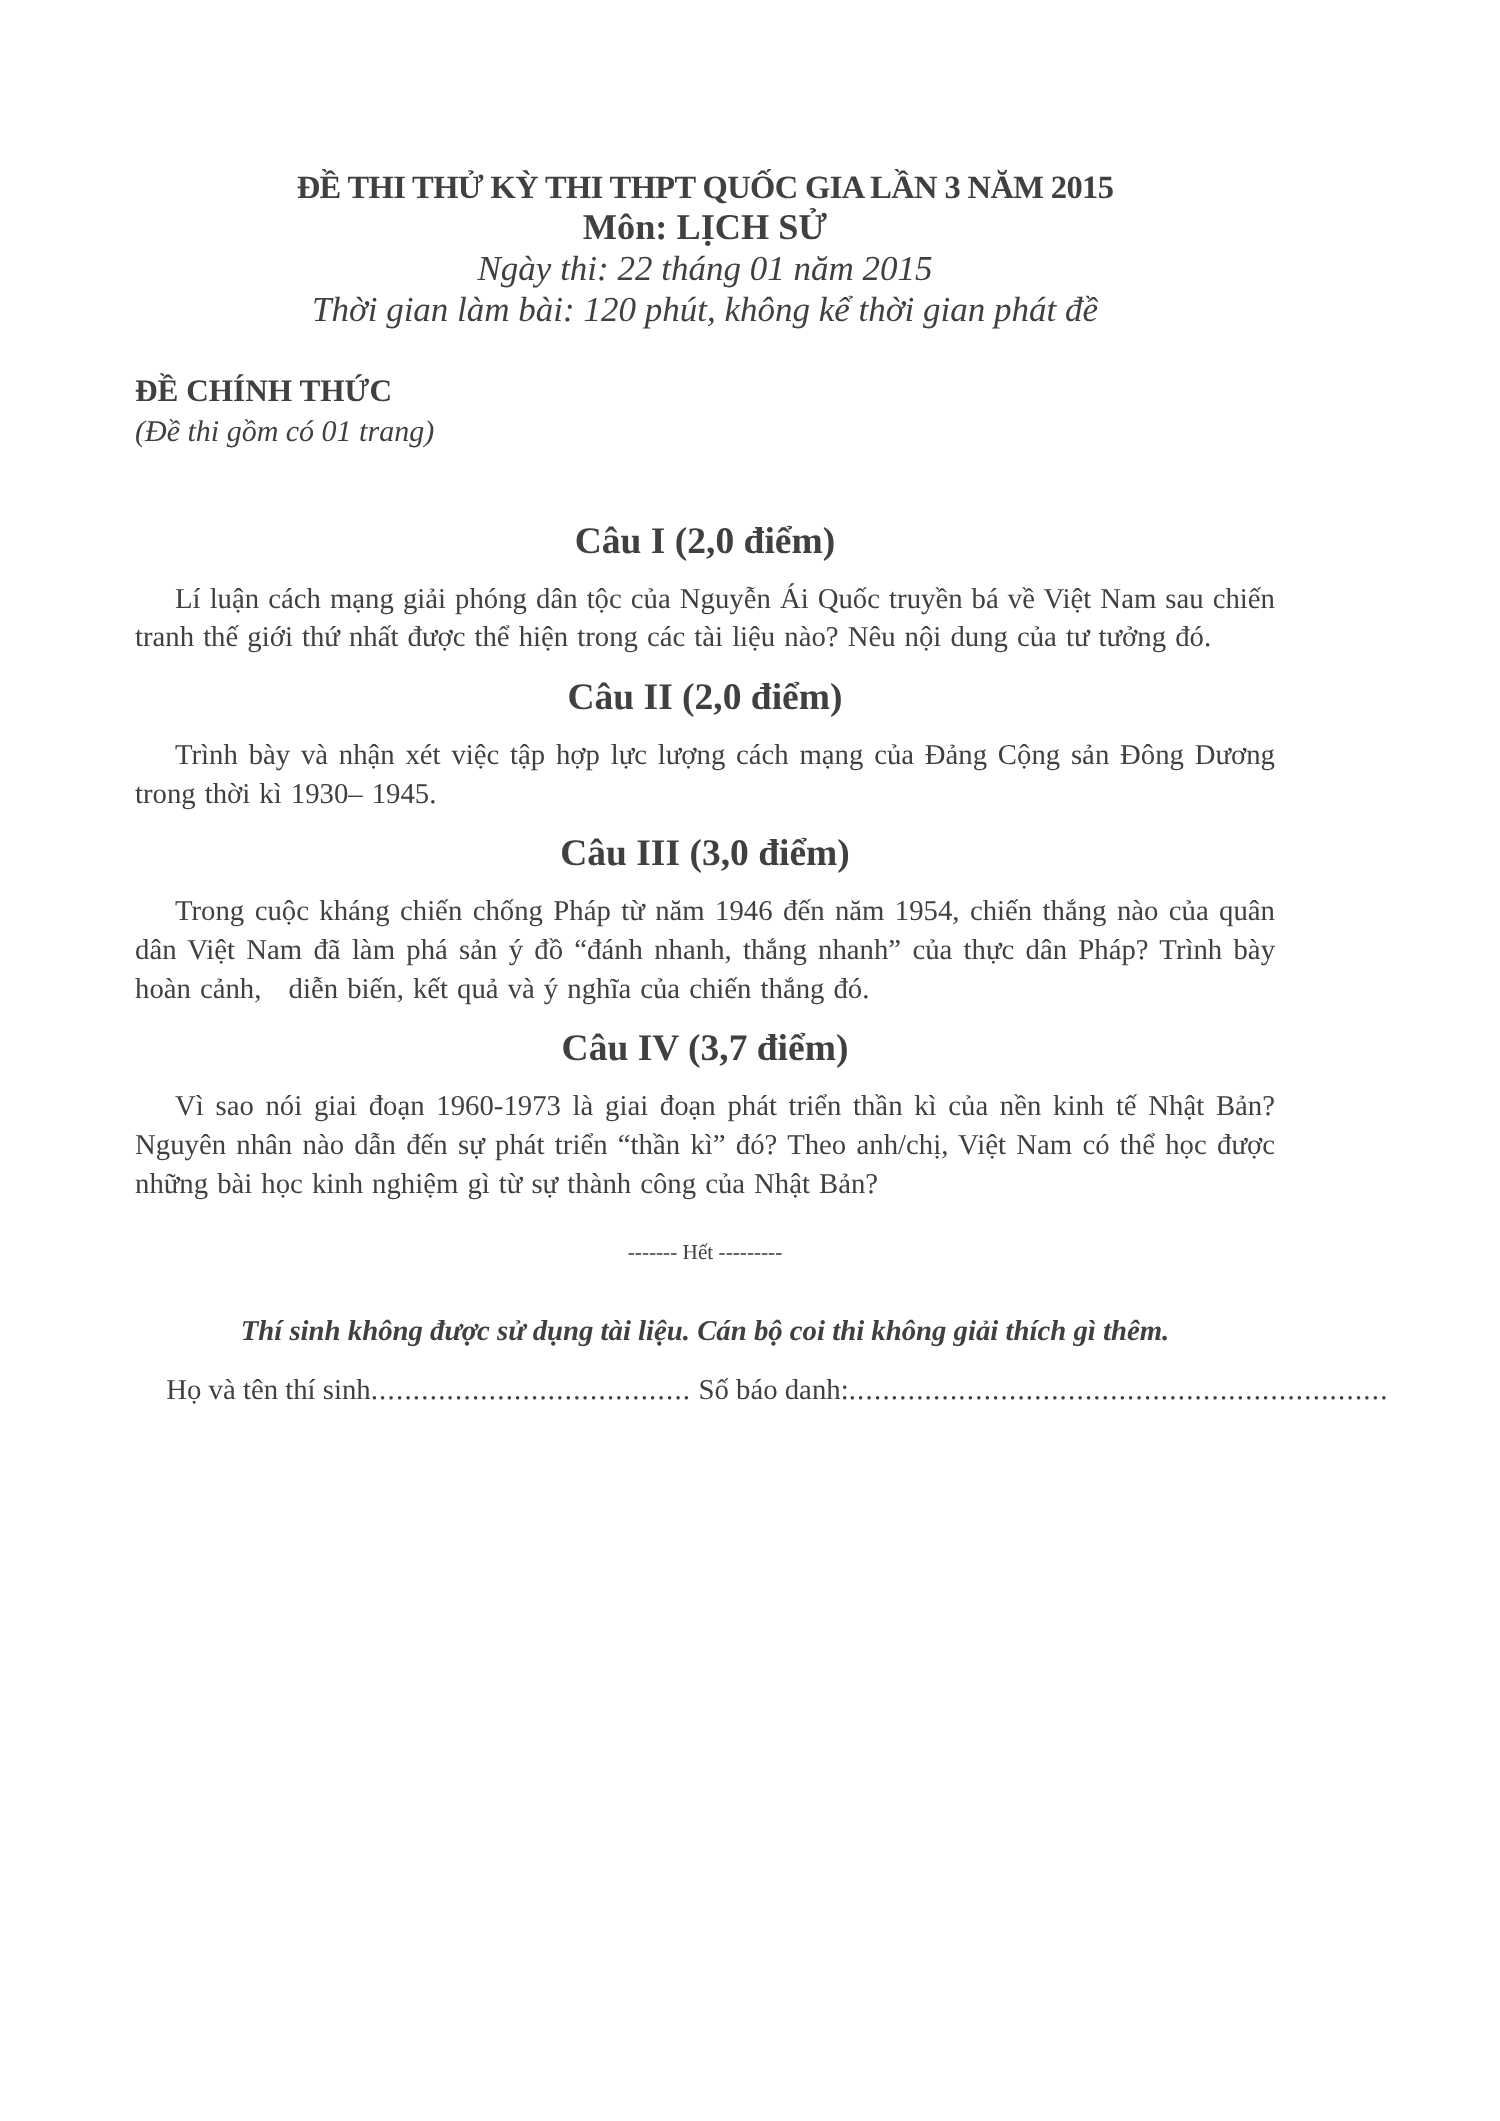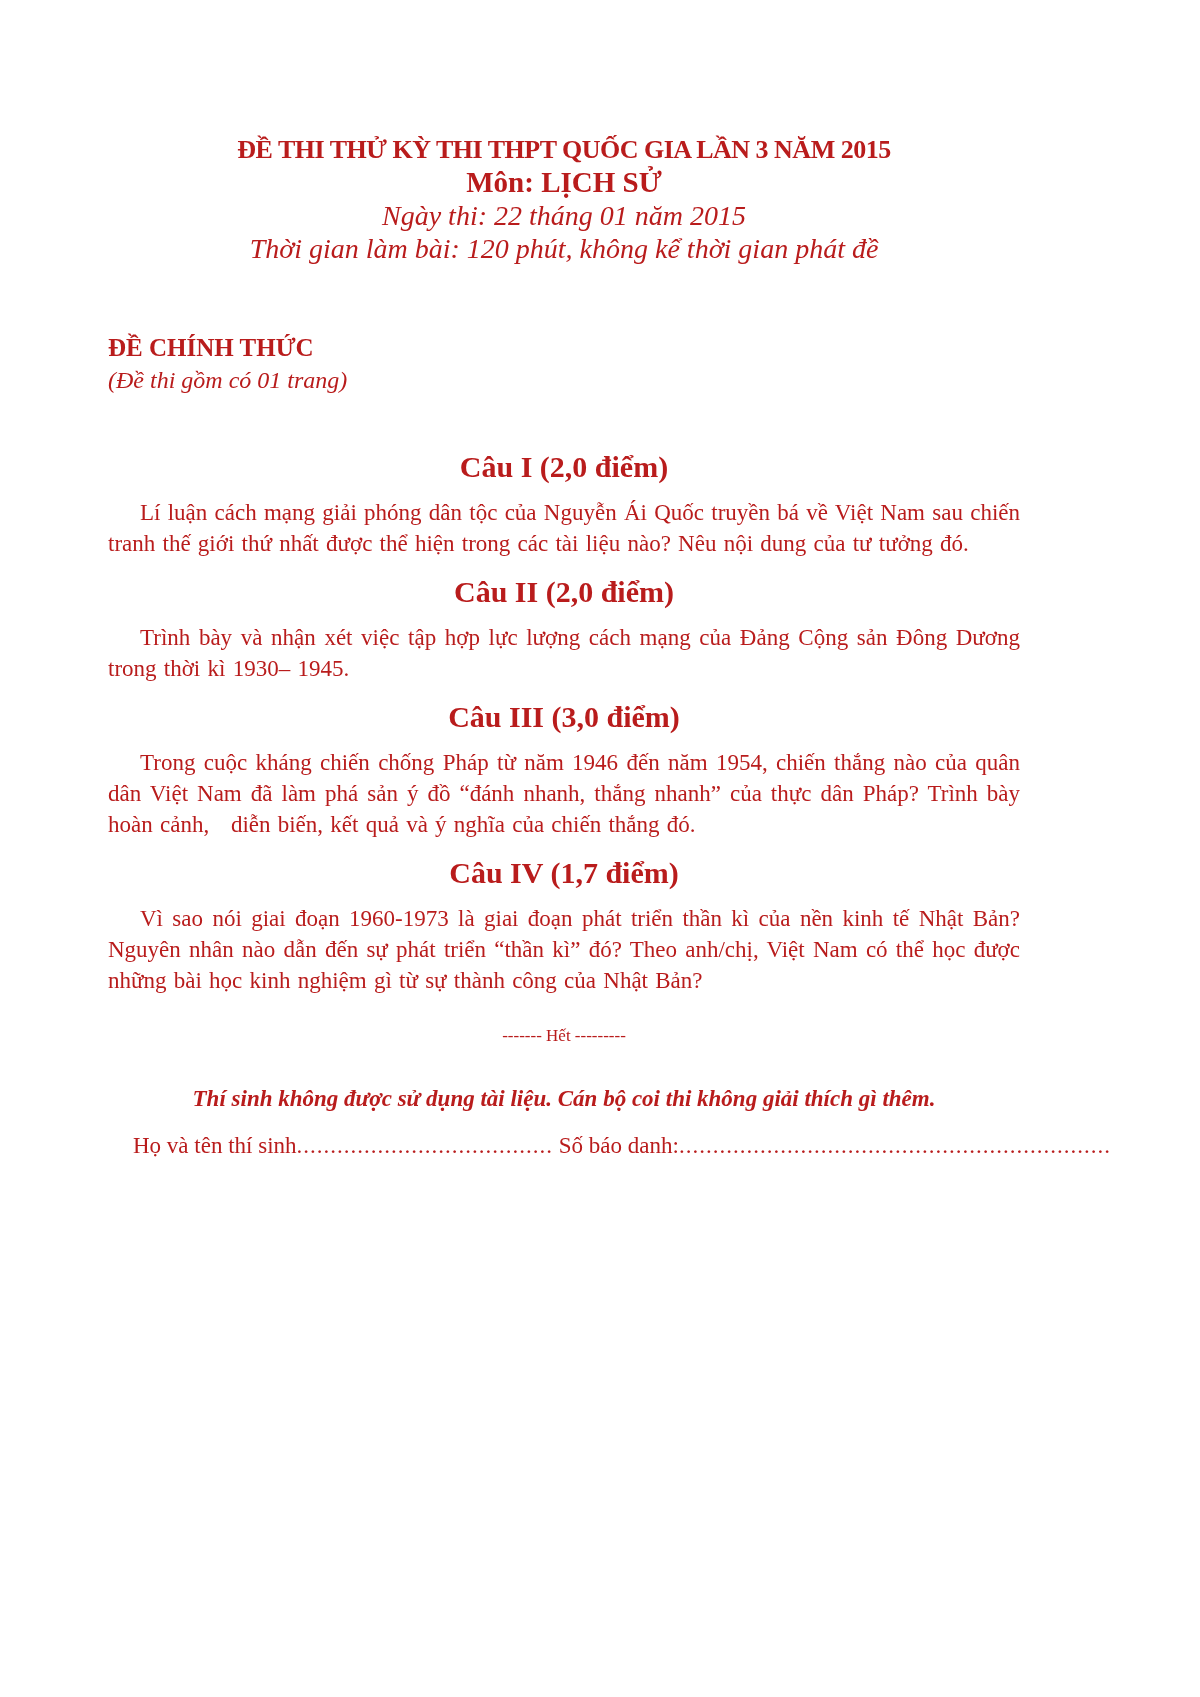--- a/index.html
+++ b/index.html
@@ -3,21 +3,21 @@
 <meta charset="utf-8">
 <style>
   * { box-sizing: border-box; }
   html, body { margin: 0; padding: 0; background: #ffffff; }
   .page {
     position: relative;
     width: 1200px;
     height: 1697px;
     margin: 0 auto;
     background: #ffffff;
-    color: #b91c1c;
+    color: #404040;
     font-family: "Liberation Serif", "DejaVu Serif", serif;
     overflow: hidden;
   }
   .content { padding: 133px 180px 0 108px; }
 
   
   .doc-header { text-align: center; }
   .doc-title {
     font-weight: bold;
     font-size: 26px;
@@ -29,21 +29,21 @@
     font-size: 29px;
     line-height: 33px;
   }
   .doc-meta {
     font-style: italic;
     font-size: 28px;
     line-height: 33px;
   }
 
   
-  .exam-label { margin-top: 66px; text-align: left; }
+  .exam-label { margin-top: 32px; text-align: left; }
   .exam-label .official {
     font-weight: bold;
     font-size: 25px;
     line-height: 33px;
   }
   .exam-label .pages-note {
     font-style: italic;
     font-size: 24px;
     line-height: 33px;
   }
@@ -121,21 +121,21 @@
         <h3 class="q-heading">Câu II (2,0 điểm)</h3>
         <p class="q-para">Trình bày và nhận xét việc tập hợp lực lượng cách mạng của Đảng Cộng sản Đông Dương trong thời kì 1930– 1945.</p>
       </div>
 
       <div class="q-block">
         <h3 class="q-heading">Câu III (3,0 điểm)</h3>
         <p class="q-para">Trong cuộc kháng chiến chống Pháp từ năm 1946 đến năm 1954, chiến thắng nào của quân dân Việt Nam đã làm phá sản ý đồ “đánh nhanh, thắng nhanh” của thực dân Pháp? Trình bày hoàn cảnh, &nbsp; diễn biến, kết quả và ý nghĩa của chiến thắng đó.</p>
       </div>
 
       <div class="q-block">
-        <h3 class="q-heading">Câu IV (1,7 điểm)</h3>
+        <h3 class="q-heading">Câu IV (3,7 điểm)</h3>
         <p class="q-para">Vì sao nói giai đoạn 1960-1973 là giai đoạn phát triển thần kì của nền kinh tế Nhật Bản? Nguyên nhân nào dẫn đến sự phát triển “thần kì” đó? Theo anh/chị, Việt Nam có thể học được những bài học kinh nghiệm gì từ sự thành công của Nhật Bản?</p>
       </div>
 
       <div class="end-marker">------- Hết ---------</div>
 
       <div class="closing-note">Thí sinh không được sử dụng tài liệu. Cán bộ coi thi không giải thích gì thêm.</div>
 
       <div class="footer-line"><span>Họ và tên thí sinh</span><span class="dots">......................................</span><span> Số báo danh:</span><span class="dots">........................................................................</span></div>
 
     </section>

